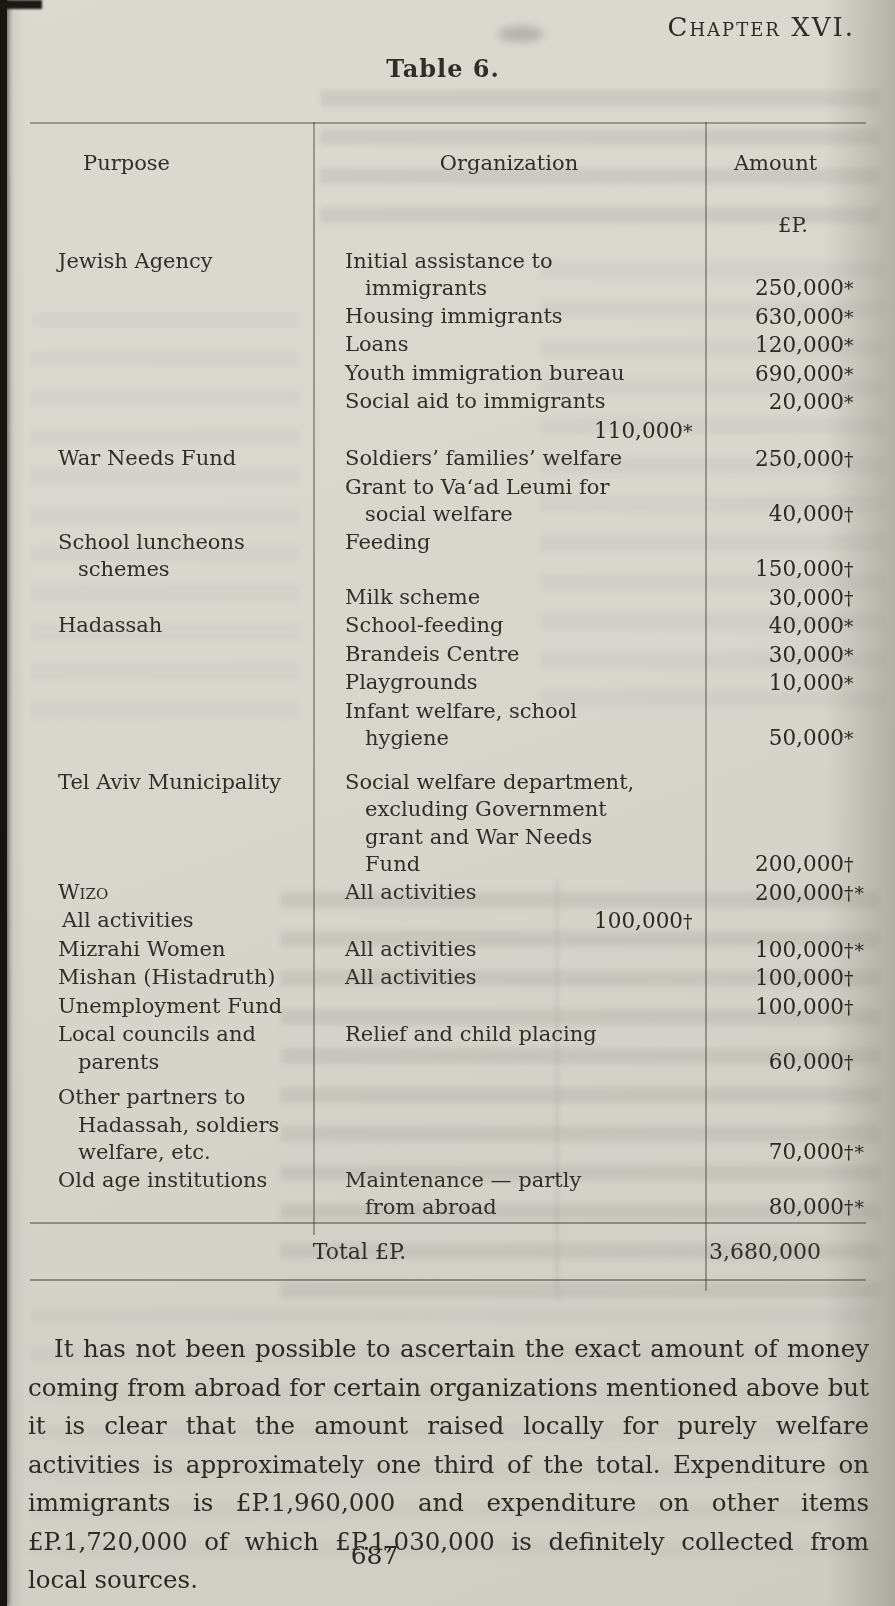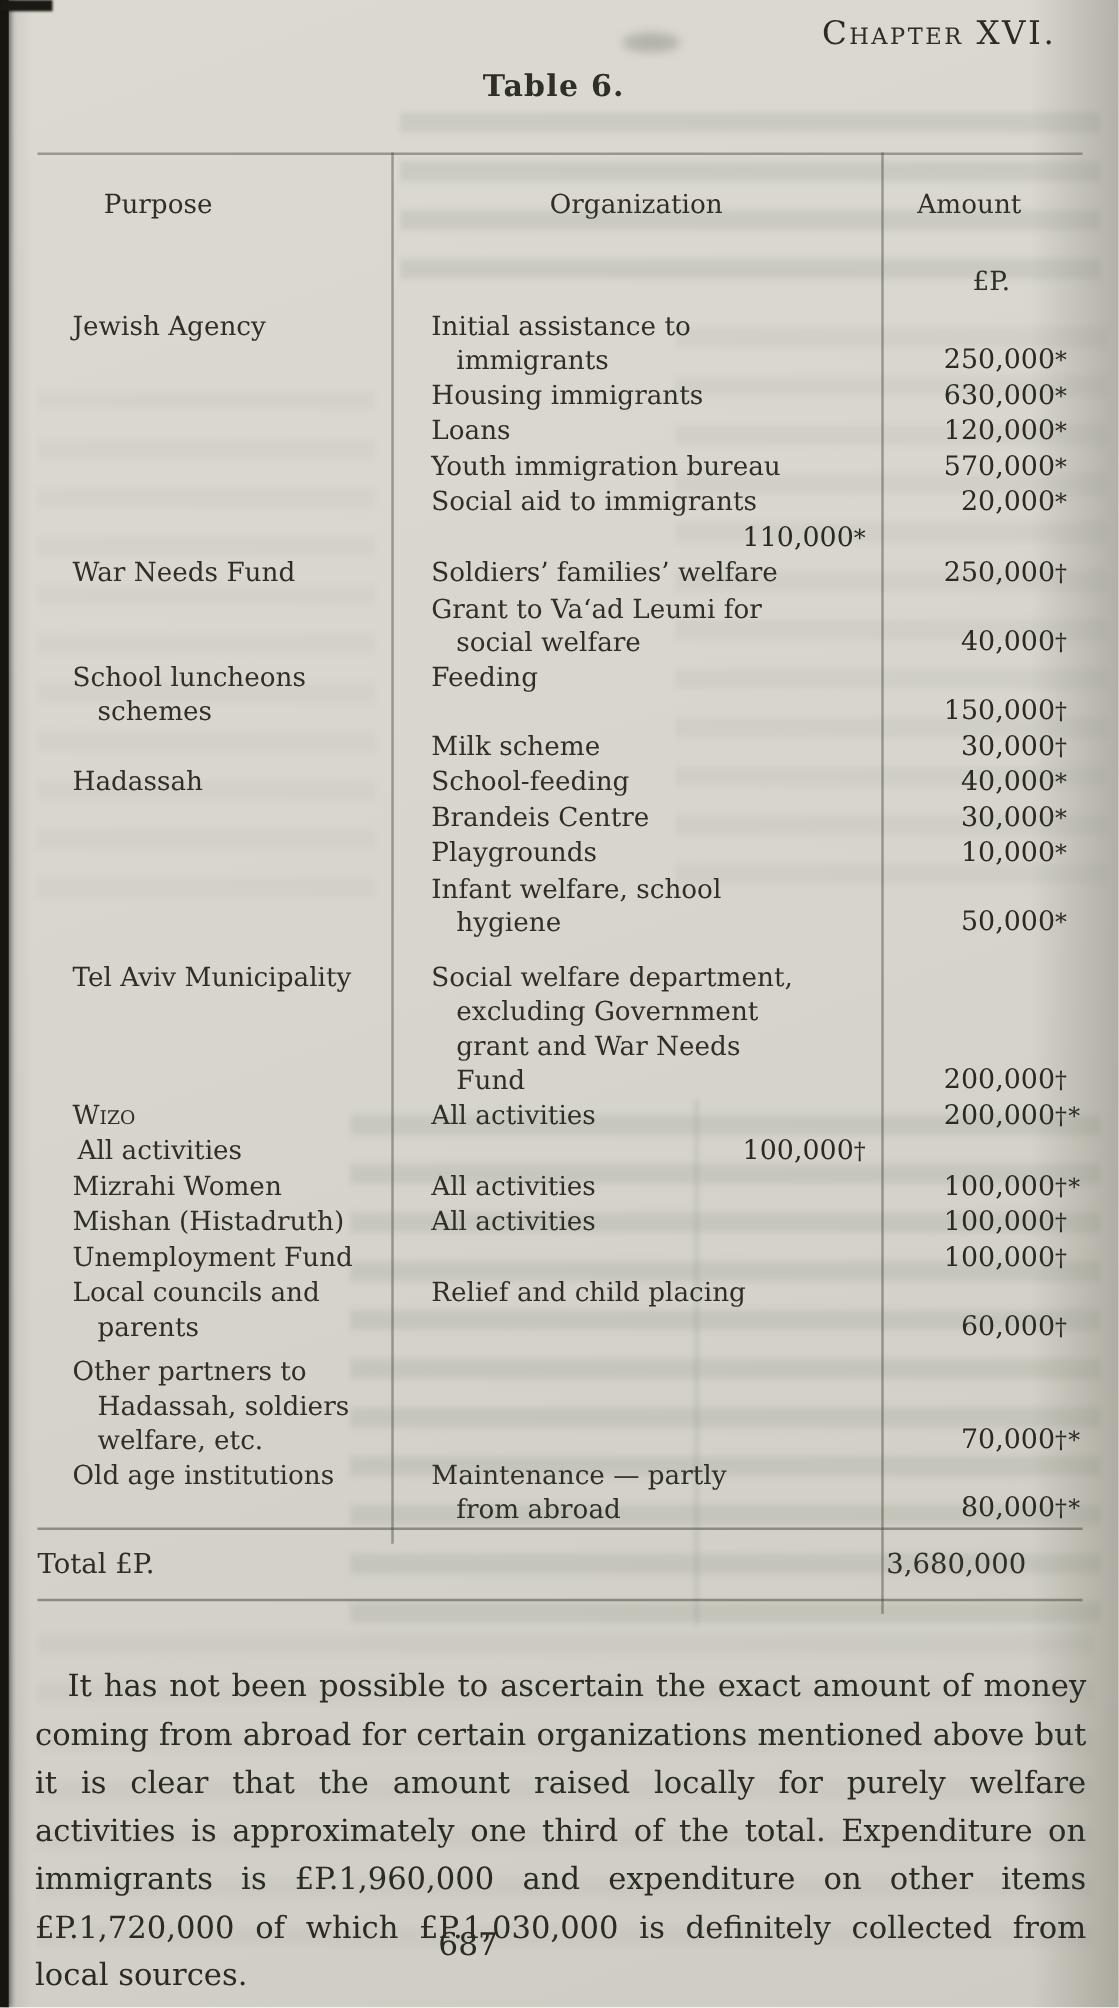--- a/index.html
+++ b/index.html
@@ -23,21 +23,21 @@
             rgba(128,140,126,0.17) 15px, rgba(128,140,126,0.17) 25px,
             rgba(128,140,126,0) 31px, rgba(128,140,126,0) 39px);}
   .ghost.light{opacity:0.55;}
   .ghost.vline{background:
       linear-gradient(90deg, rgba(128,140,126,0) 0 46%, rgba(128,140,126,0.30) 46% 46.4%, rgba(128,140,126,0) 46.4% 100%),
       repeating-linear-gradient(180deg,
             rgba(128,140,126,0) 0px, rgba(128,140,126,0) 9px,
             rgba(128,140,126,0.17) 15px, rgba(128,140,126,0.17) 25px,
             rgba(128,140,126,0) 31px, rgba(128,140,126,0) 39px);}
   
-  .chapter{position:absolute;top:12px;right:50px;font-size:26px;
+  .chapter{position:absolute;top:12px;right:40px;font-size:26px;
            font-variant:small-caps;letter-spacing:2px;color:#2c2b24;}
   .table-title{position:absolute;top:54px;left:0;width:886px;text-align:center;
                font-weight:bold;font-size:24px;letter-spacing:1px;}
   
   .tbl{position:absolute;left:30px;top:122px;width:836px;font-size:21px;}
   .vrule{position:absolute;width:2px;background:rgba(72,70,60,0.45);top:0;}
   .vrule.v1{left:283px;height:1113px;}
   .vrule.v2{left:675px;height:1169px;}
   .thead{display:grid;grid-template-columns:283px 392px 161px;height:80px;
          align-items:center;border-top:2px solid rgba(72,70,60,0.45);
@@ -56,21 +56,21 @@
   .row .amount{align-self:end;display:flex;justify-content:flex-end;align-items:baseline;}
   .row .num{text-align:right;font-size:21.5px;color:#2a2922;}
   .row .mark{width:22px;font-size:19px;letter-spacing:1px;color:#2a2922;}
   .rows .row:nth-child(15){margin-top:16px;}
   .rows .row:nth-child(22){margin-top:8px;}
   .rows .row:nth-child(16) .org{font-variant:small-caps;}
   .total-row{display:grid;grid-template-columns:675px 161px;
              border-top:2px solid rgba(72,70,60,0.5);
              border-bottom:2px solid rgba(72,70,60,0.5);
              padding:13px 0 12px 0;line-height:30px;font-size:22px;}
-  .total-row .tlabel{text-align:left;padding-right:16px;}
+  .total-row .tlabel{text-align:center;padding-right:16px;}
   .total-row .tamount{padding-left:4px;font-size:22px;}
   
   .body-par{position:absolute;left:28px;top:1330px;width:841px;font-size:24.5px;
             line-height:38.5px;text-align:justify;text-indent:26px;color:#2b2a23;}
   .page-num{position:absolute;top:1541px;left:0;width:749px;text-align:center;
             font-size:25px;color:#2b2a23;}
 </style>
 </head>
 <body>
 
@@ -128,21 +128,21 @@
     <div class="amount">
       <span class="num">120,000</span>
       <span class="mark">*</span>
     </div>
   </div>
 
   <div class="row">
     <div class="org"></div>
     <div class="purpose">Youth immigration bureau</div>
     <div class="amount">
-      <span class="num">570,000</span>
+      <span class="num">690,000</span>
       <span class="mark">*</span>
     </div>
   </div>
 
   <div class="row">
     <div class="org"></div>
     <div class="purpose">Social aid to immigrants</div>
     <div class="amount">
       <span class="num">20,000</span>
       <span class="mark">*</span>

